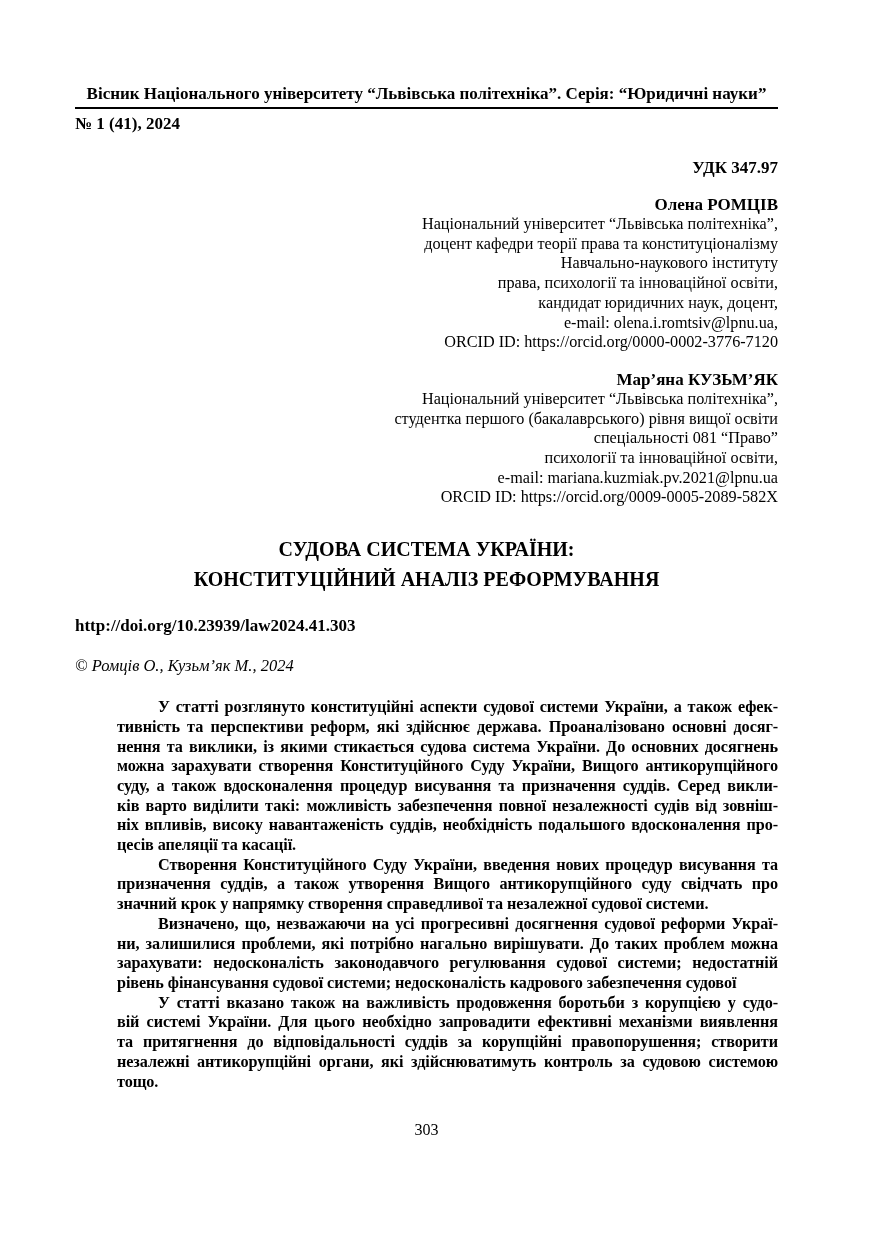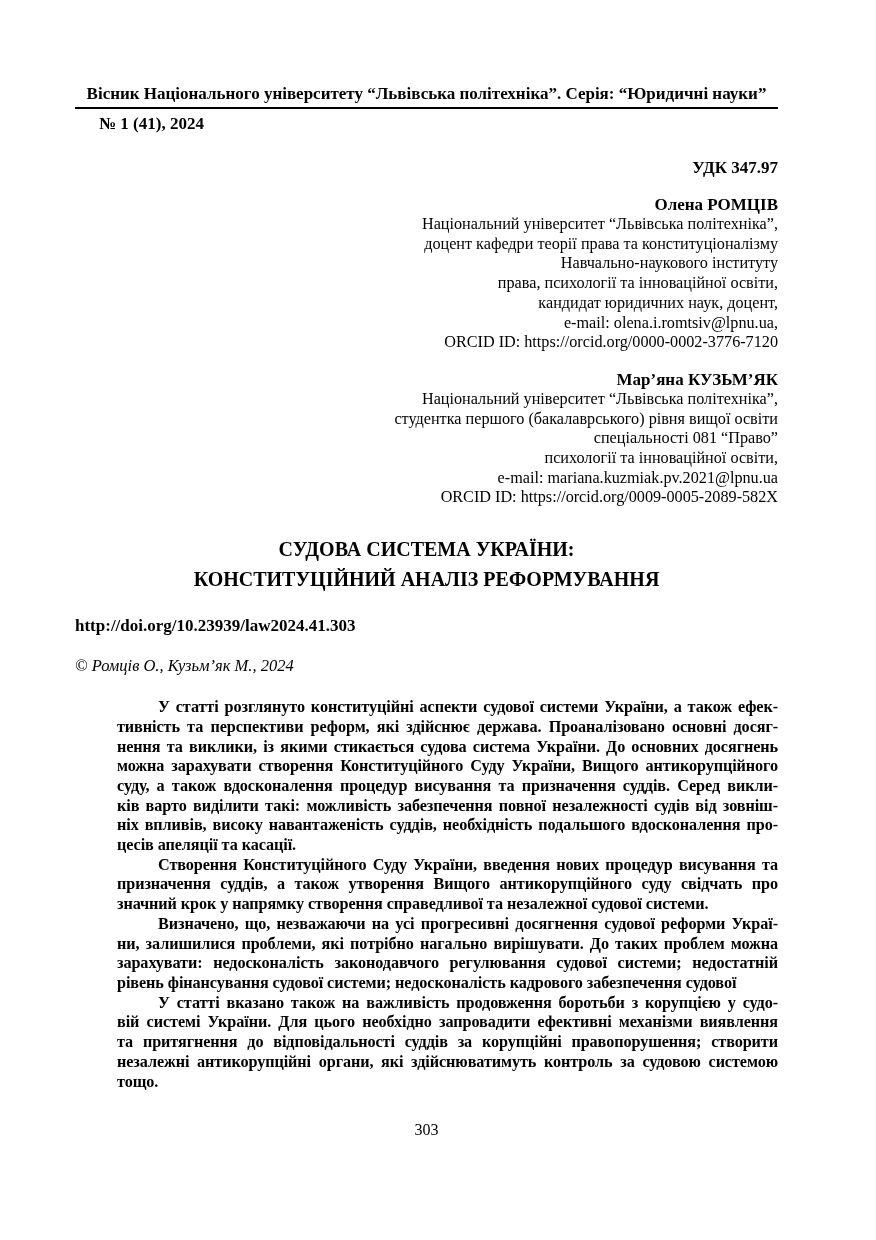--- a/index.html
+++ b/index.html
@@ -25,21 +25,20 @@
     text-align: center;
     padding-bottom: 3px;
     border-bottom: 2.5px solid #000000;
   }
   .issue-line {
     font-weight: bold;
     font-size: 17px;
     line-height: 20px;
     margin-top: 5px;
     text-align: left;
-    margin-left: 24px;
   }
   .udc {
     font-weight: bold;
     font-size: 17px;
     line-height: 20px;
     margin-top: 24px;
     text-align: right;
   }
   .author { margin-top: 17px; text-align: right; }
   .author-name {

